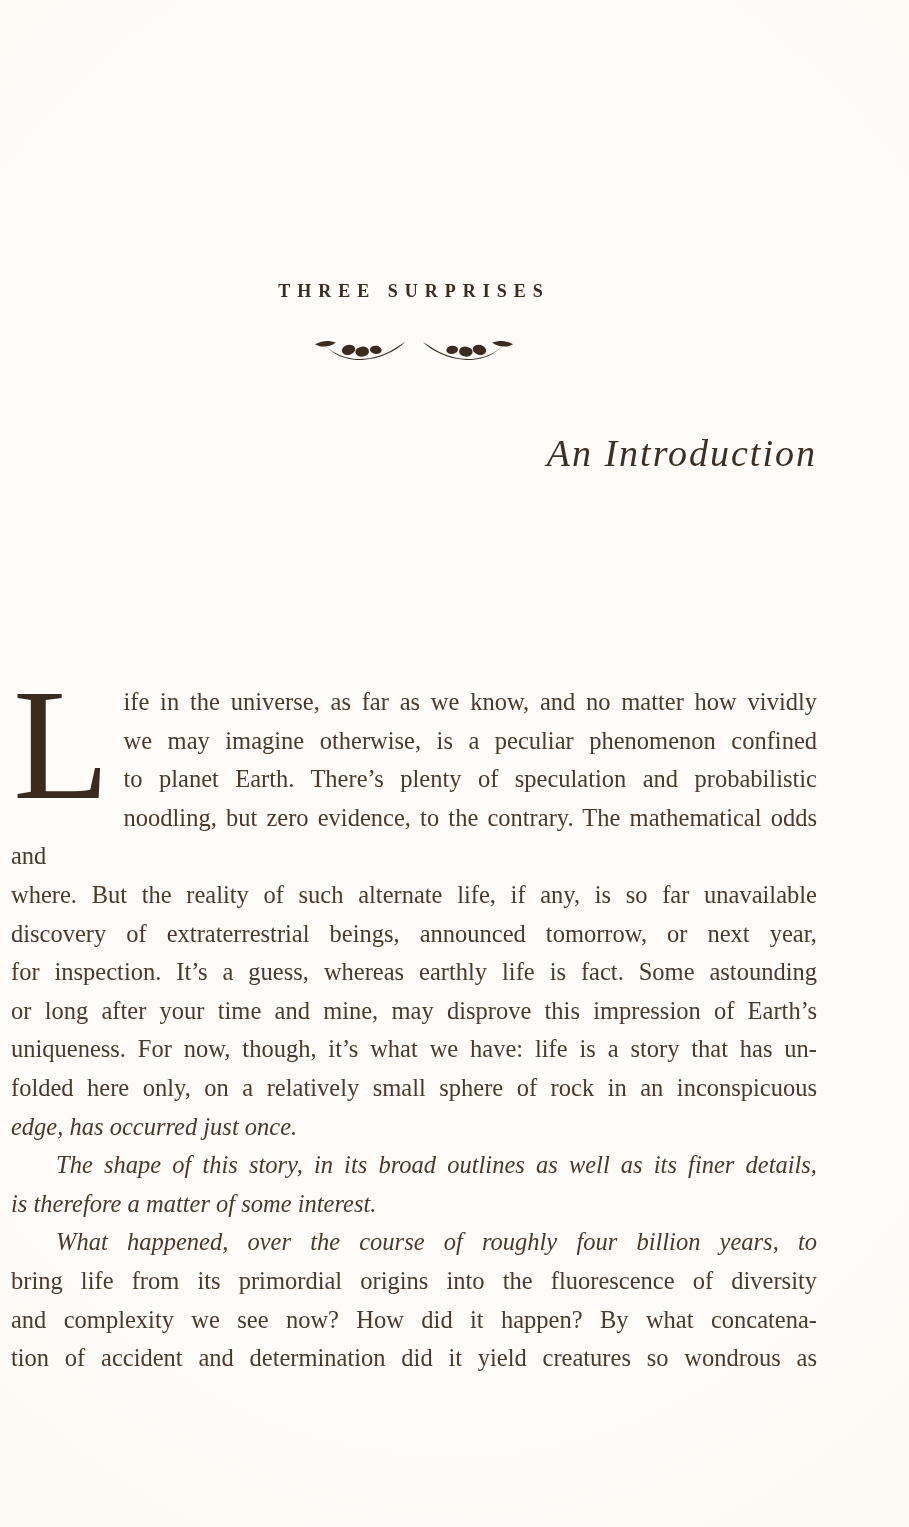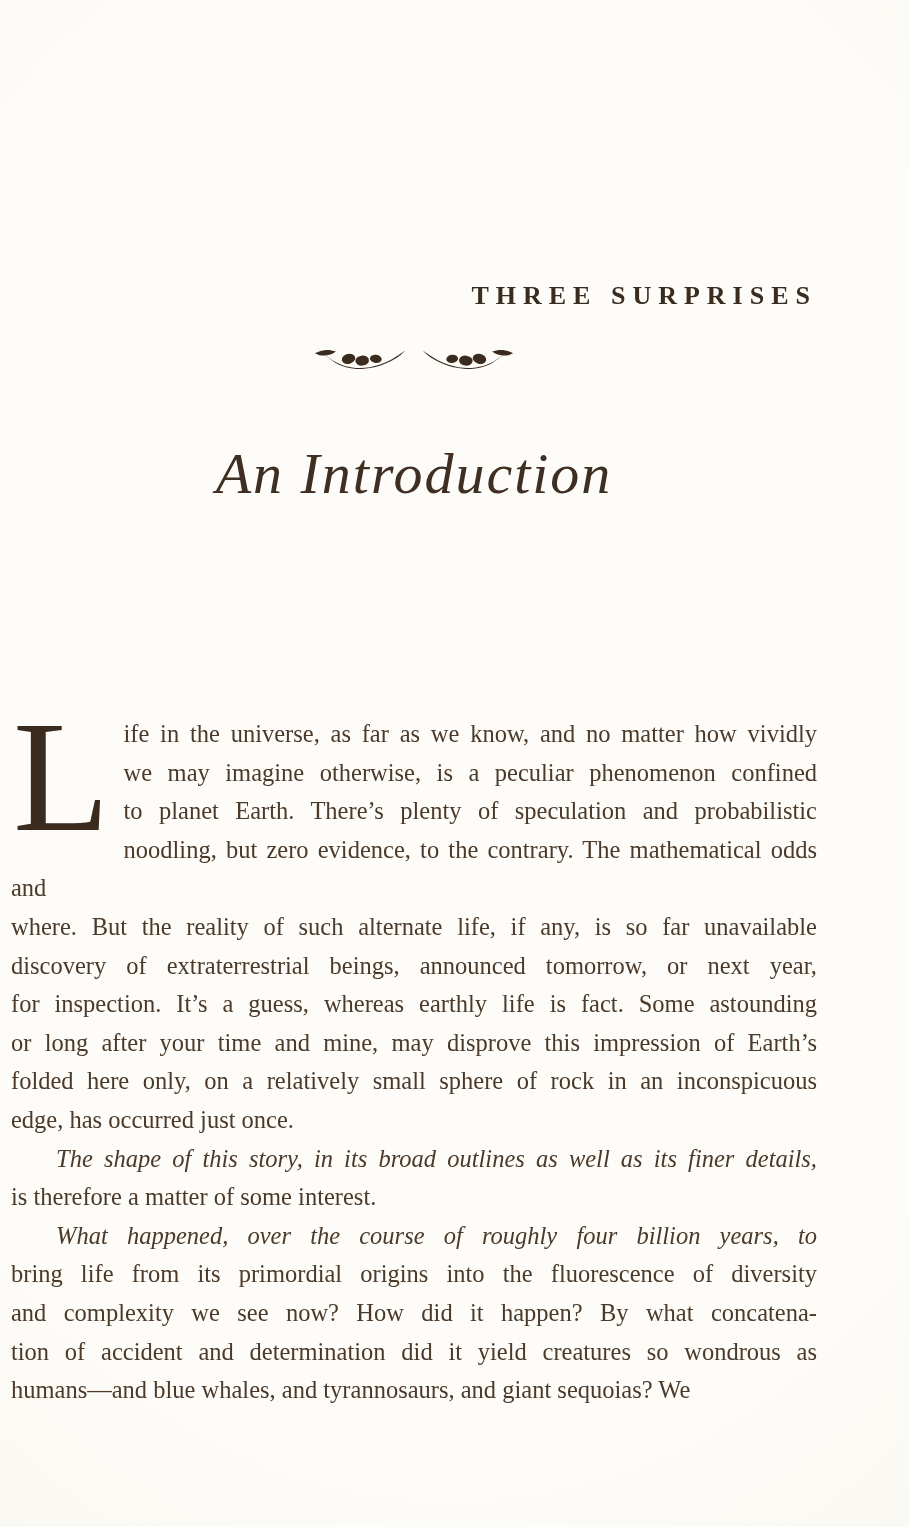--- a/index.html
+++ b/index.html
@@ -19,60 +19,61 @@
     color: #4b392a;
   }
   .content {
     position: absolute;
     left: 11px;
     top: 0;
     width: 806px;
   }
   .section-title {
     margin-top: 281px;
-    text-align: right;
-    font-size: 26px;
+    text-align: center;
+    font-size: 18px;
     font-weight: 700;
     letter-spacing: 7px;
     color: #3b2c20;
     white-space: nowrap;
   }
   .ornament {
     margin-top: 27px;
     text-align: center;
     height: 40px;
   }
   .ornament svg {
     display: inline-block;
     width: 200px;
     height: 38px;
   }
   .chapter-title {
     margin: 62px 0 0 0;
-    text-align: center;
-    font-size: 58px;
+    text-align: right;
+    font-size: 38px;
     font-weight: 400;
     font-style: italic;
     letter-spacing: 2px;
     color: #3e2f22;
   }
   .body-text {
     margin-top: 208px;
     font-size: 24.5px;
     line-height: 38.6px;
     color: #4b392a;
   }
   .paragraph { margin: 0; }
   .line {
     text-align: justify;
     text-align-last: justify;
     white-space: normal;
   }
   .line.last {
     text-align-last: left;
+    font-style: italic;
   }
   .paragraph.indent .line:first-child {
     text-indent: 45px;
     font-style: italic;
   }
   .dropcap {
     float: left;
     font-size: 158px;
     line-height: 0.7;
     height: 112px;
@@ -112,30 +113,30 @@
         <div class="paragraph">
           <span class="dropcap">L</span>
           <div class="line">ife in the universe, as far as we know, and no matter how vividly</div>
           <div class="line">we may imagine otherwise, is a peculiar phenomenon confined</div>
           <div class="line">to planet Earth. There’s plenty of speculation and probabilistic</div>
           <div class="line">noodling, but zero evidence, to the contrary. The mathematical odds and</div>
           <div class="line">where. But the reality of such alternate life, if any, is so far unavailable</div>
           <div class="line">discovery of extraterrestrial beings, announced tomorrow, or next year,</div>
           <div class="line">for inspection. It’s a guess, whereas earthly life is fact. Some astounding</div>
           <div class="line">or long after your time and mine, may disprove this impression of Earth’s</div>
+          <div class="line">uniqueness. For now, though, it’s what we have: life is a story that has un-</div>
           <div class="line">folded here only, on a relatively small sphere of rock in an inconspicuous</div>
           <div class="line last">edge, has occurred just once.</div>
         </div>
         <div class="paragraph indent">
           <div class="line">The shape of this story, in its broad outlines as well as its finer details,</div>
           <div class="line last">is therefore a matter of some interest.</div>
         </div>
         <div class="paragraph indent">
           <div class="line">What happened, over the course of roughly four billion years, to</div>
           <div class="line">bring life from its primordial origins into the fluorescence of diversity</div>
           <div class="line">and complexity we see now? How did it happen? By what concatena-</div>
           <div class="line">tion of accident and determination did it yield creatures so wondrous as</div>
-          <div class="line last">humans—and blue whales, and tyrannosaurs, and giant sequoias? We</div>
         </div>
       </div>
 
   </div>
 </div>
 
 </body></html>

